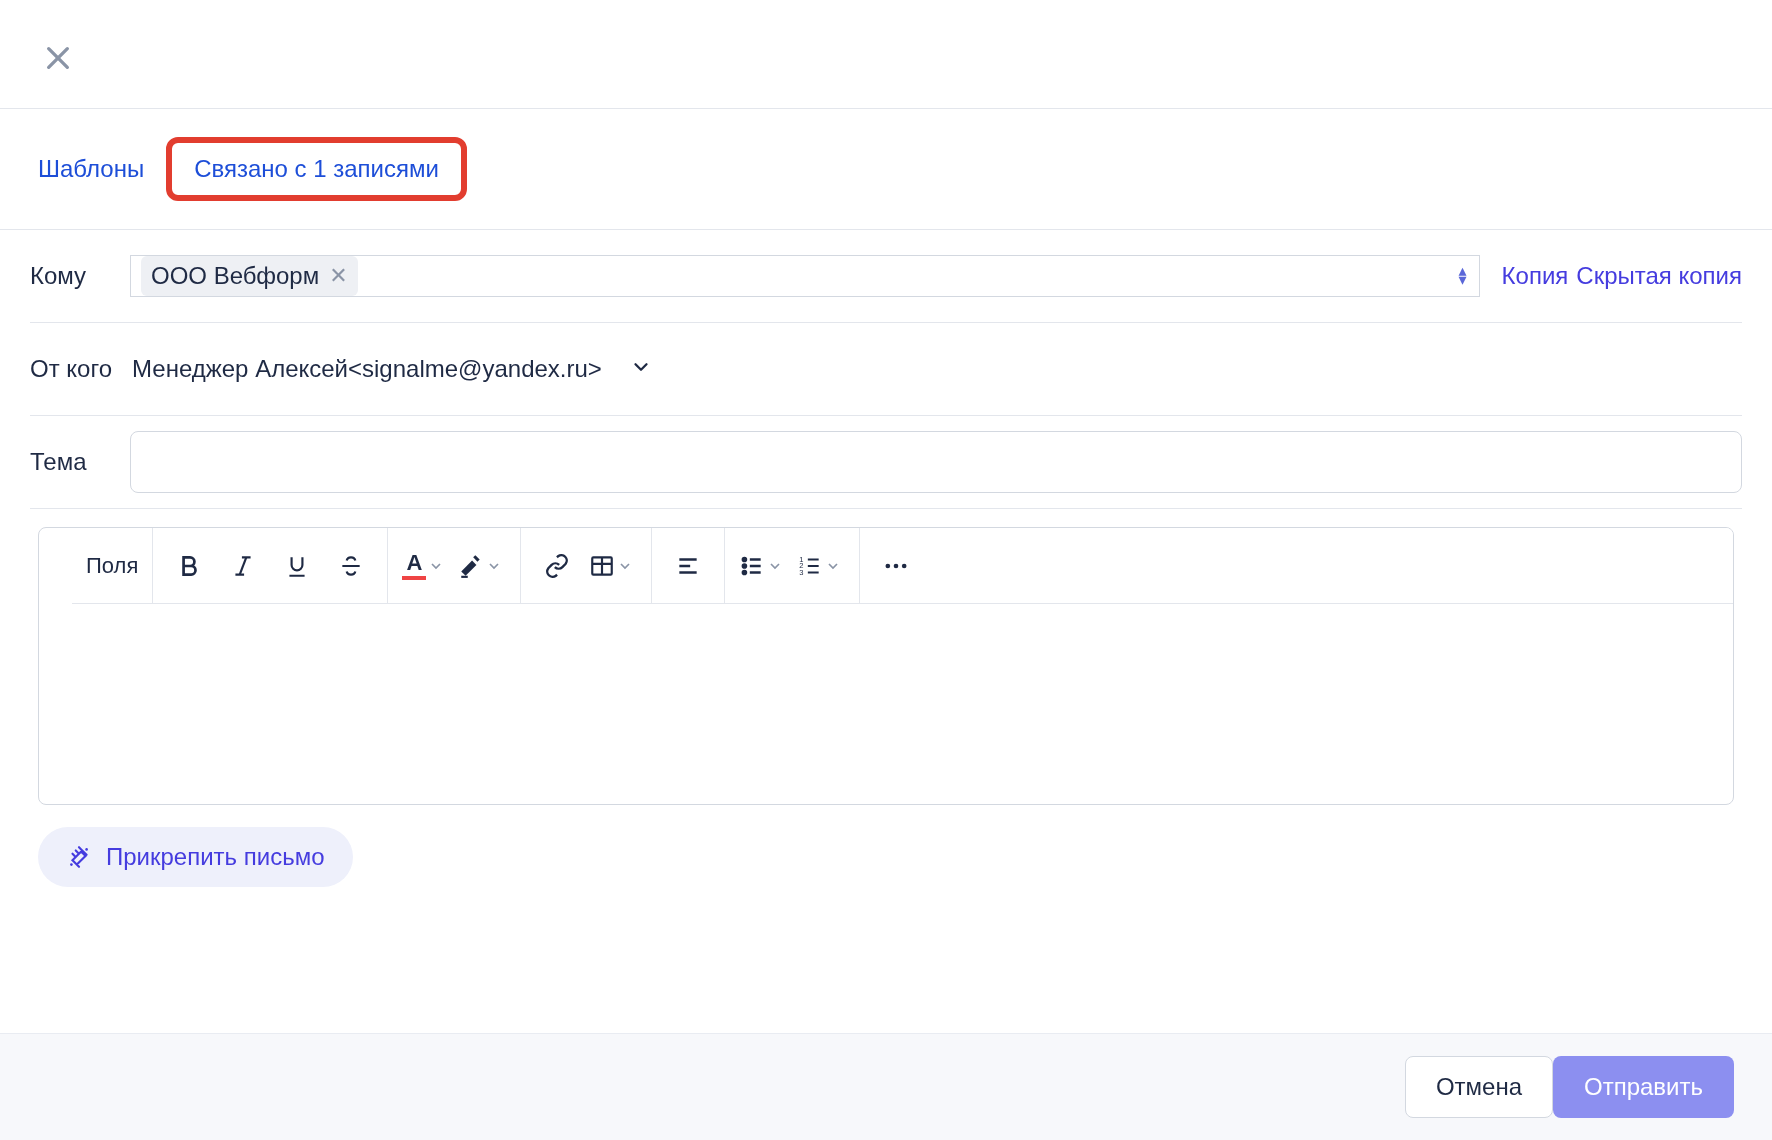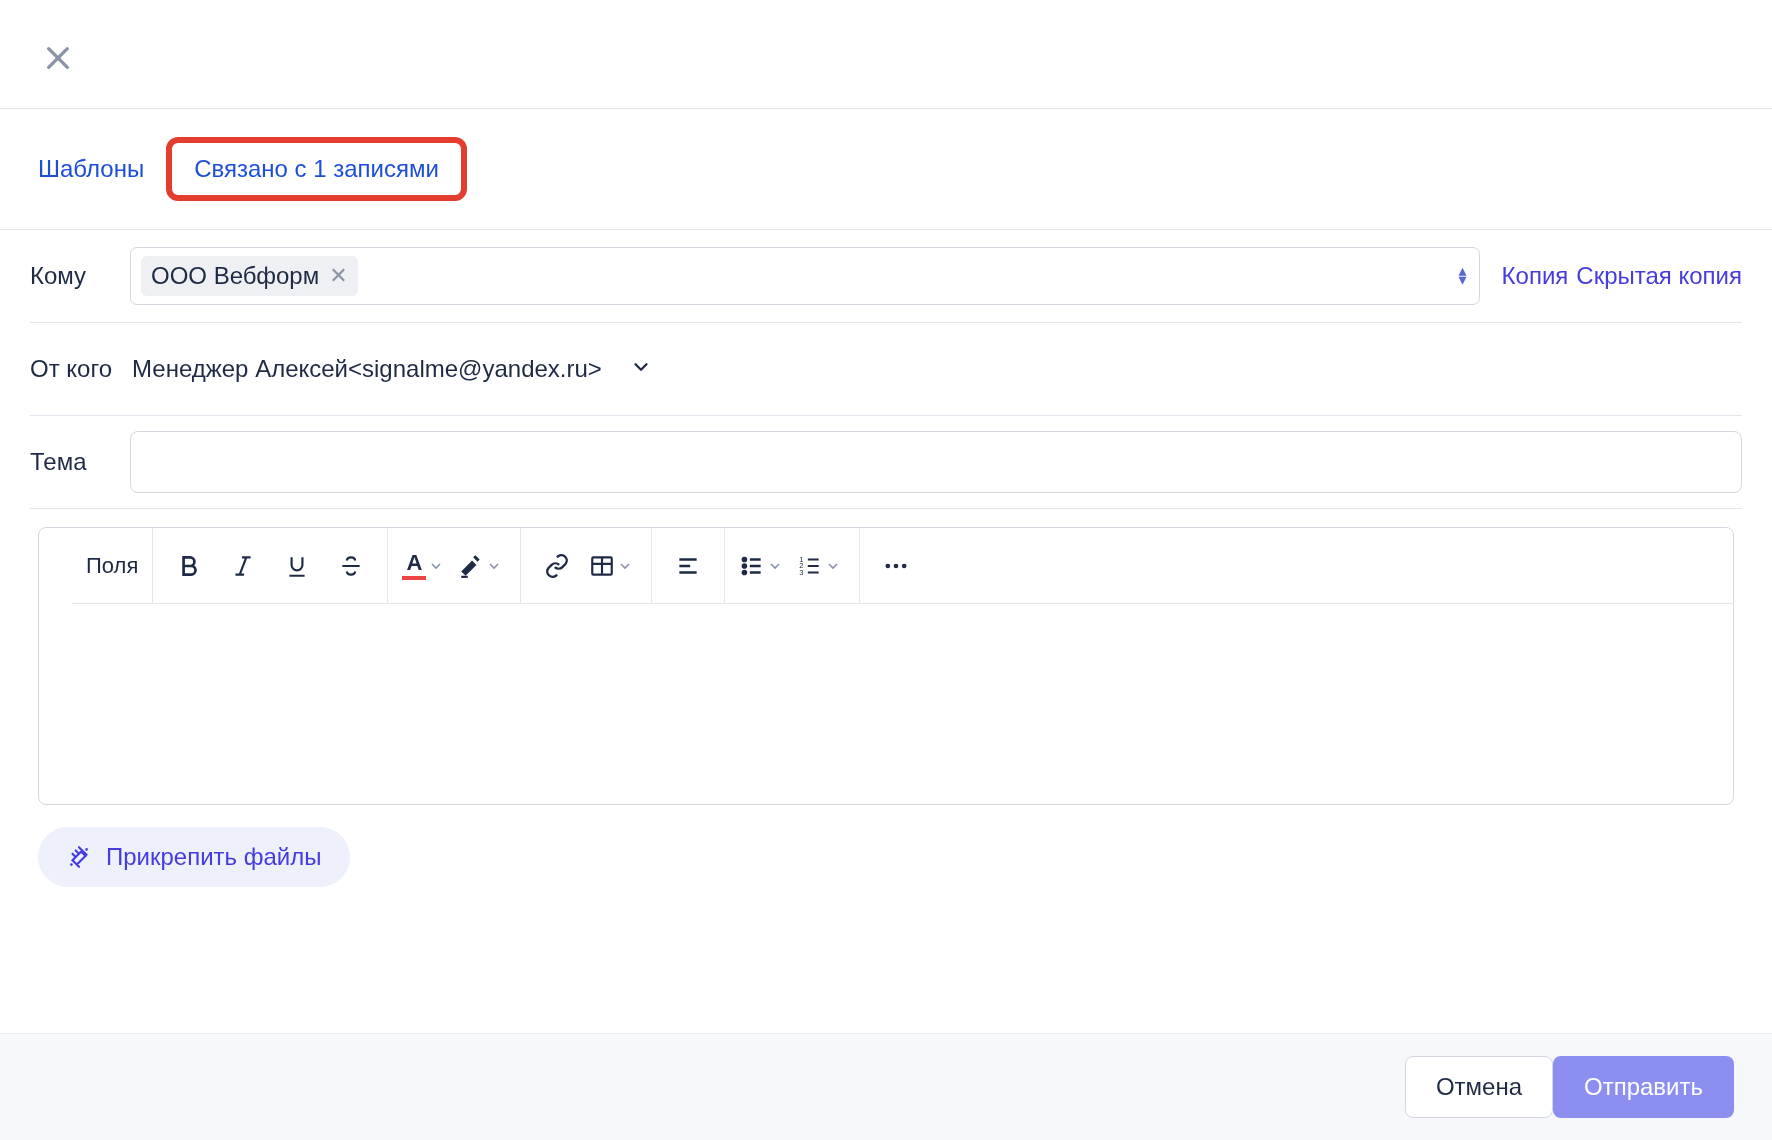--- a/index.html
+++ b/index.html
@@ -57,22 +57,22 @@
       font-size: 24px;
       color: #1f2a44;
       width: 86px;
       flex: 0 0 auto;
     }
     .label.auto { width: auto; margin-right: 6px; }
     .to-input {
       display: flex;
       align-items: center;
       border: 1px solid #d3d8e0;
-      border-radius: 7px;
-      height: 58px;
+      border-radius: 0;
+      height: 42px;
       padding: 0 10px;
       flex: 1;
       position: relative;
       min-width: 0;
     }
     .chip {
       display: inline-flex;
       align-items: center;
       background: #eef0f4;
       border-radius: 6px;
@@ -409,20 +409,20 @@
   </div>
 </div>
 
 <div class="attach-wrap">
   <span class="attach-btn">
     <svg width="26" height="26" viewBox="0 0 24 24" fill="none" stroke="#453cdf" stroke-width="2" stroke-linecap="round">
         <path d="M12 3l2 2M9 6l2 2M6 9l2 2M14 5l5 5M12 21l-6-6 8-8 4 4-8 8"></path>
         <circle cx="5" cy="19" r="1.2" fill="#453cdf" stroke="none"></circle>
         <circle cx="19" cy="5" r="1.2" fill="#453cdf" stroke="none"></circle>
       </svg>
-    <span>Прикрепить файлы</span>
+    <span>Прикрепить письмо</span>
   </span>
 </div>
 
 <div class="footer">
   <button class="btn btn-secondary">Отмена</button>
   <button class="btn btn-primary">Отправить</button>
 </div>
 
 </body></html>

